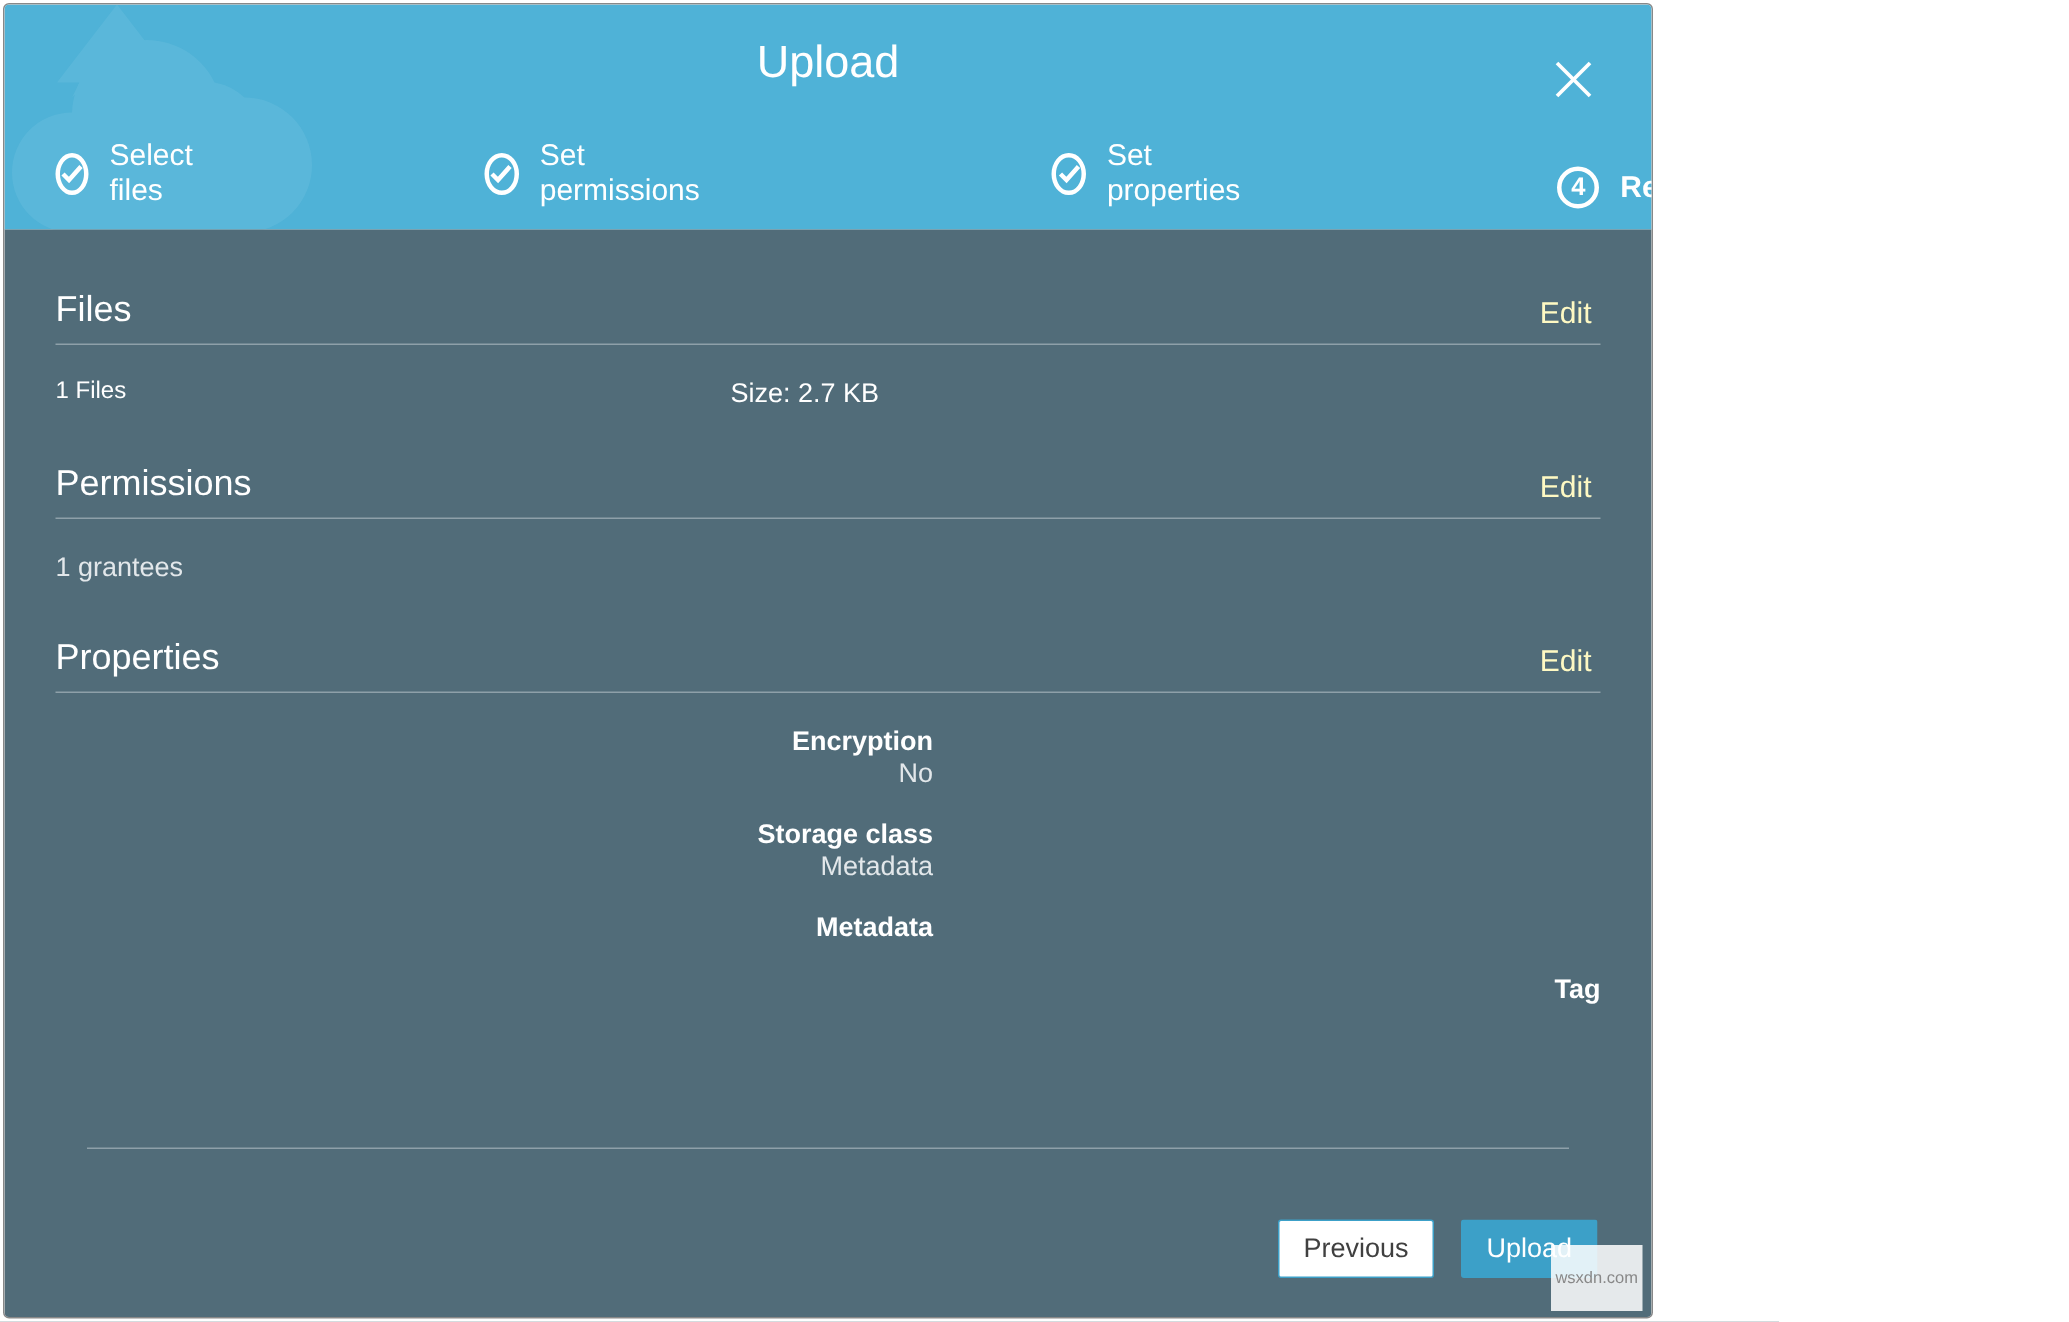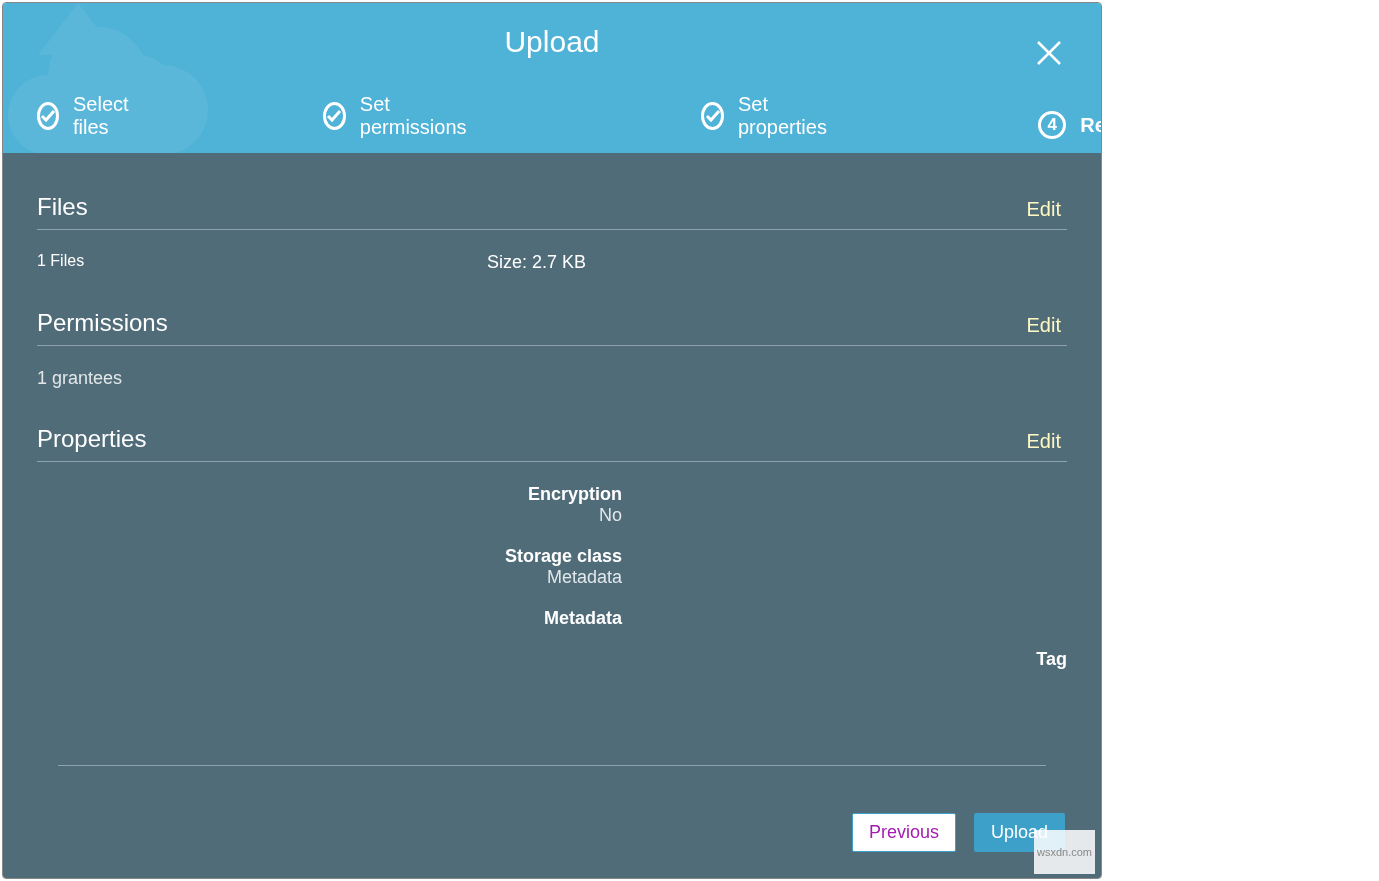--- a/index.html
+++ b/index.html
@@ -39,21 +39,21 @@
 
   .props { display: flex; flex-wrap: wrap; }
   .prop-col { width: 585px; margin-bottom: 20px; text-align: right; }
   .prop-label { font-weight: 700; font-size: 18px; }
   .prop-value { font-size: 18px; color: #e2e7ea; }
 
   
   .footer-line { position: absolute; left: 55px; right: 55px; bottom: 112px; height: 1px; background: #8ea0a9; }
   .footer { position: absolute; right: 36px; bottom: 26px; display: flex; gap: 18px; }
   .btn { font-size: 18px; padding: 8px 16px; border-radius: 2px; border: 1px solid transparent; cursor: pointer; font-family: inherit; }
-  .btn-prev { background: #fff; color: #a21caf; border-color: #3ca0c8; }
+  .btn-prev { background: #fff; color: #404040; border-color: #3ca0c8; }
   .btn-upload { background: #3ca0c8; color: #fff; }
 
   .watermark { position: absolute; right: 6px; bottom: 4px; font-size: 11px; color: #888; background: rgba(255,255,255,0.85); padding: 16px 3px; }
 </style>
 </head>
 <body>
 
 <div class="frame">
 
   <div class="header">

